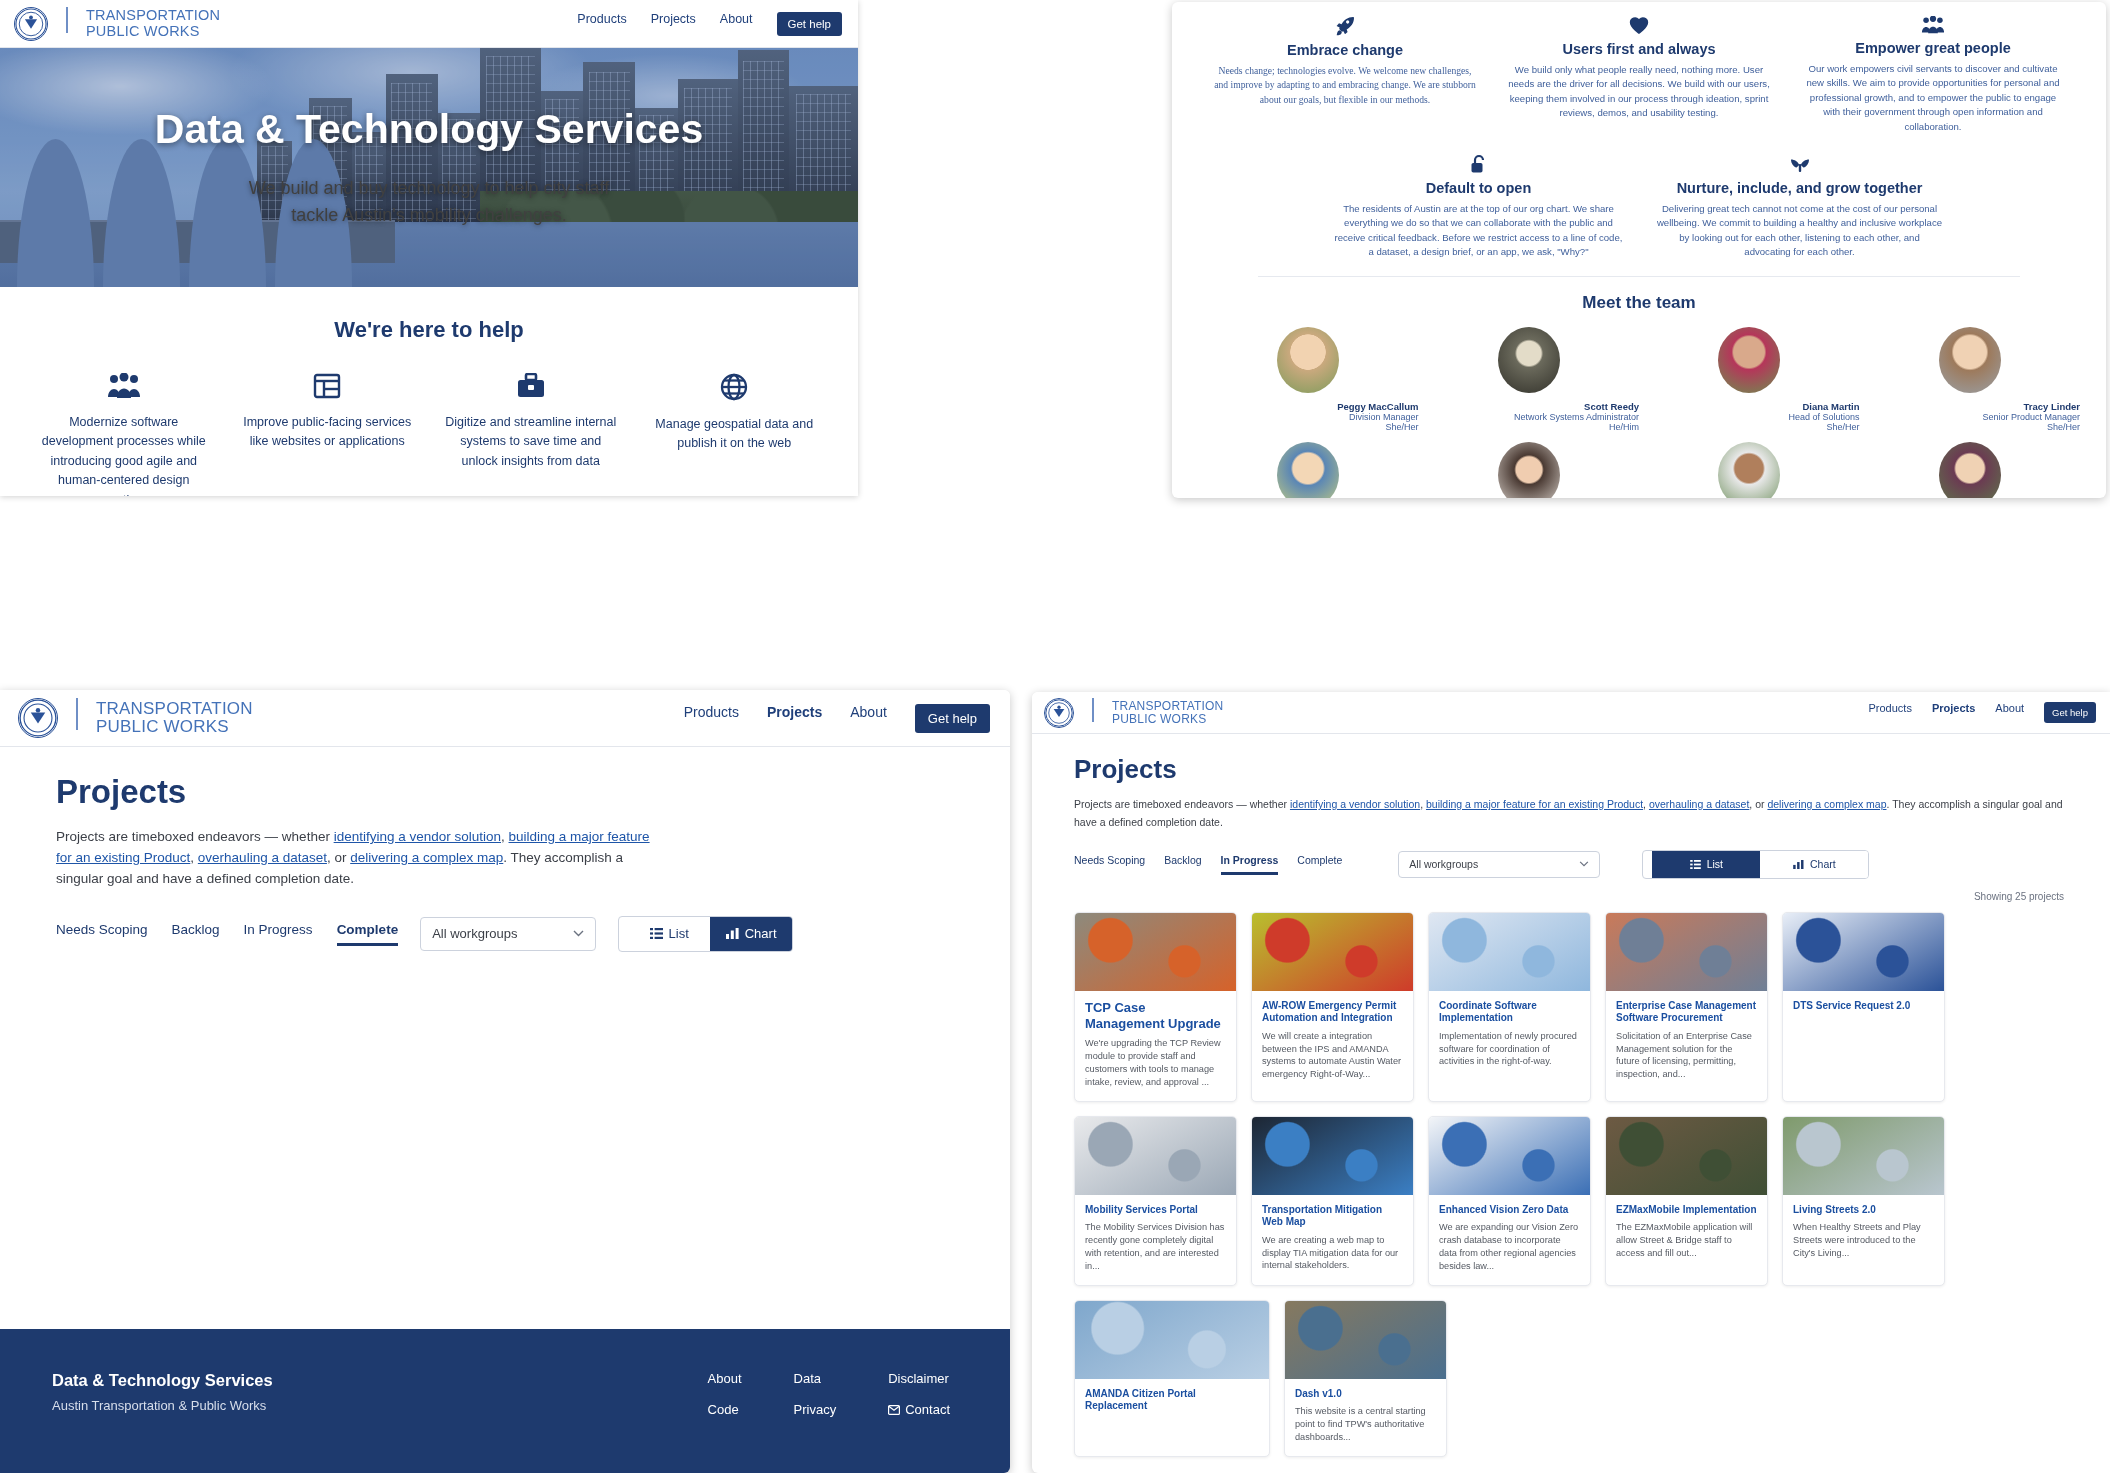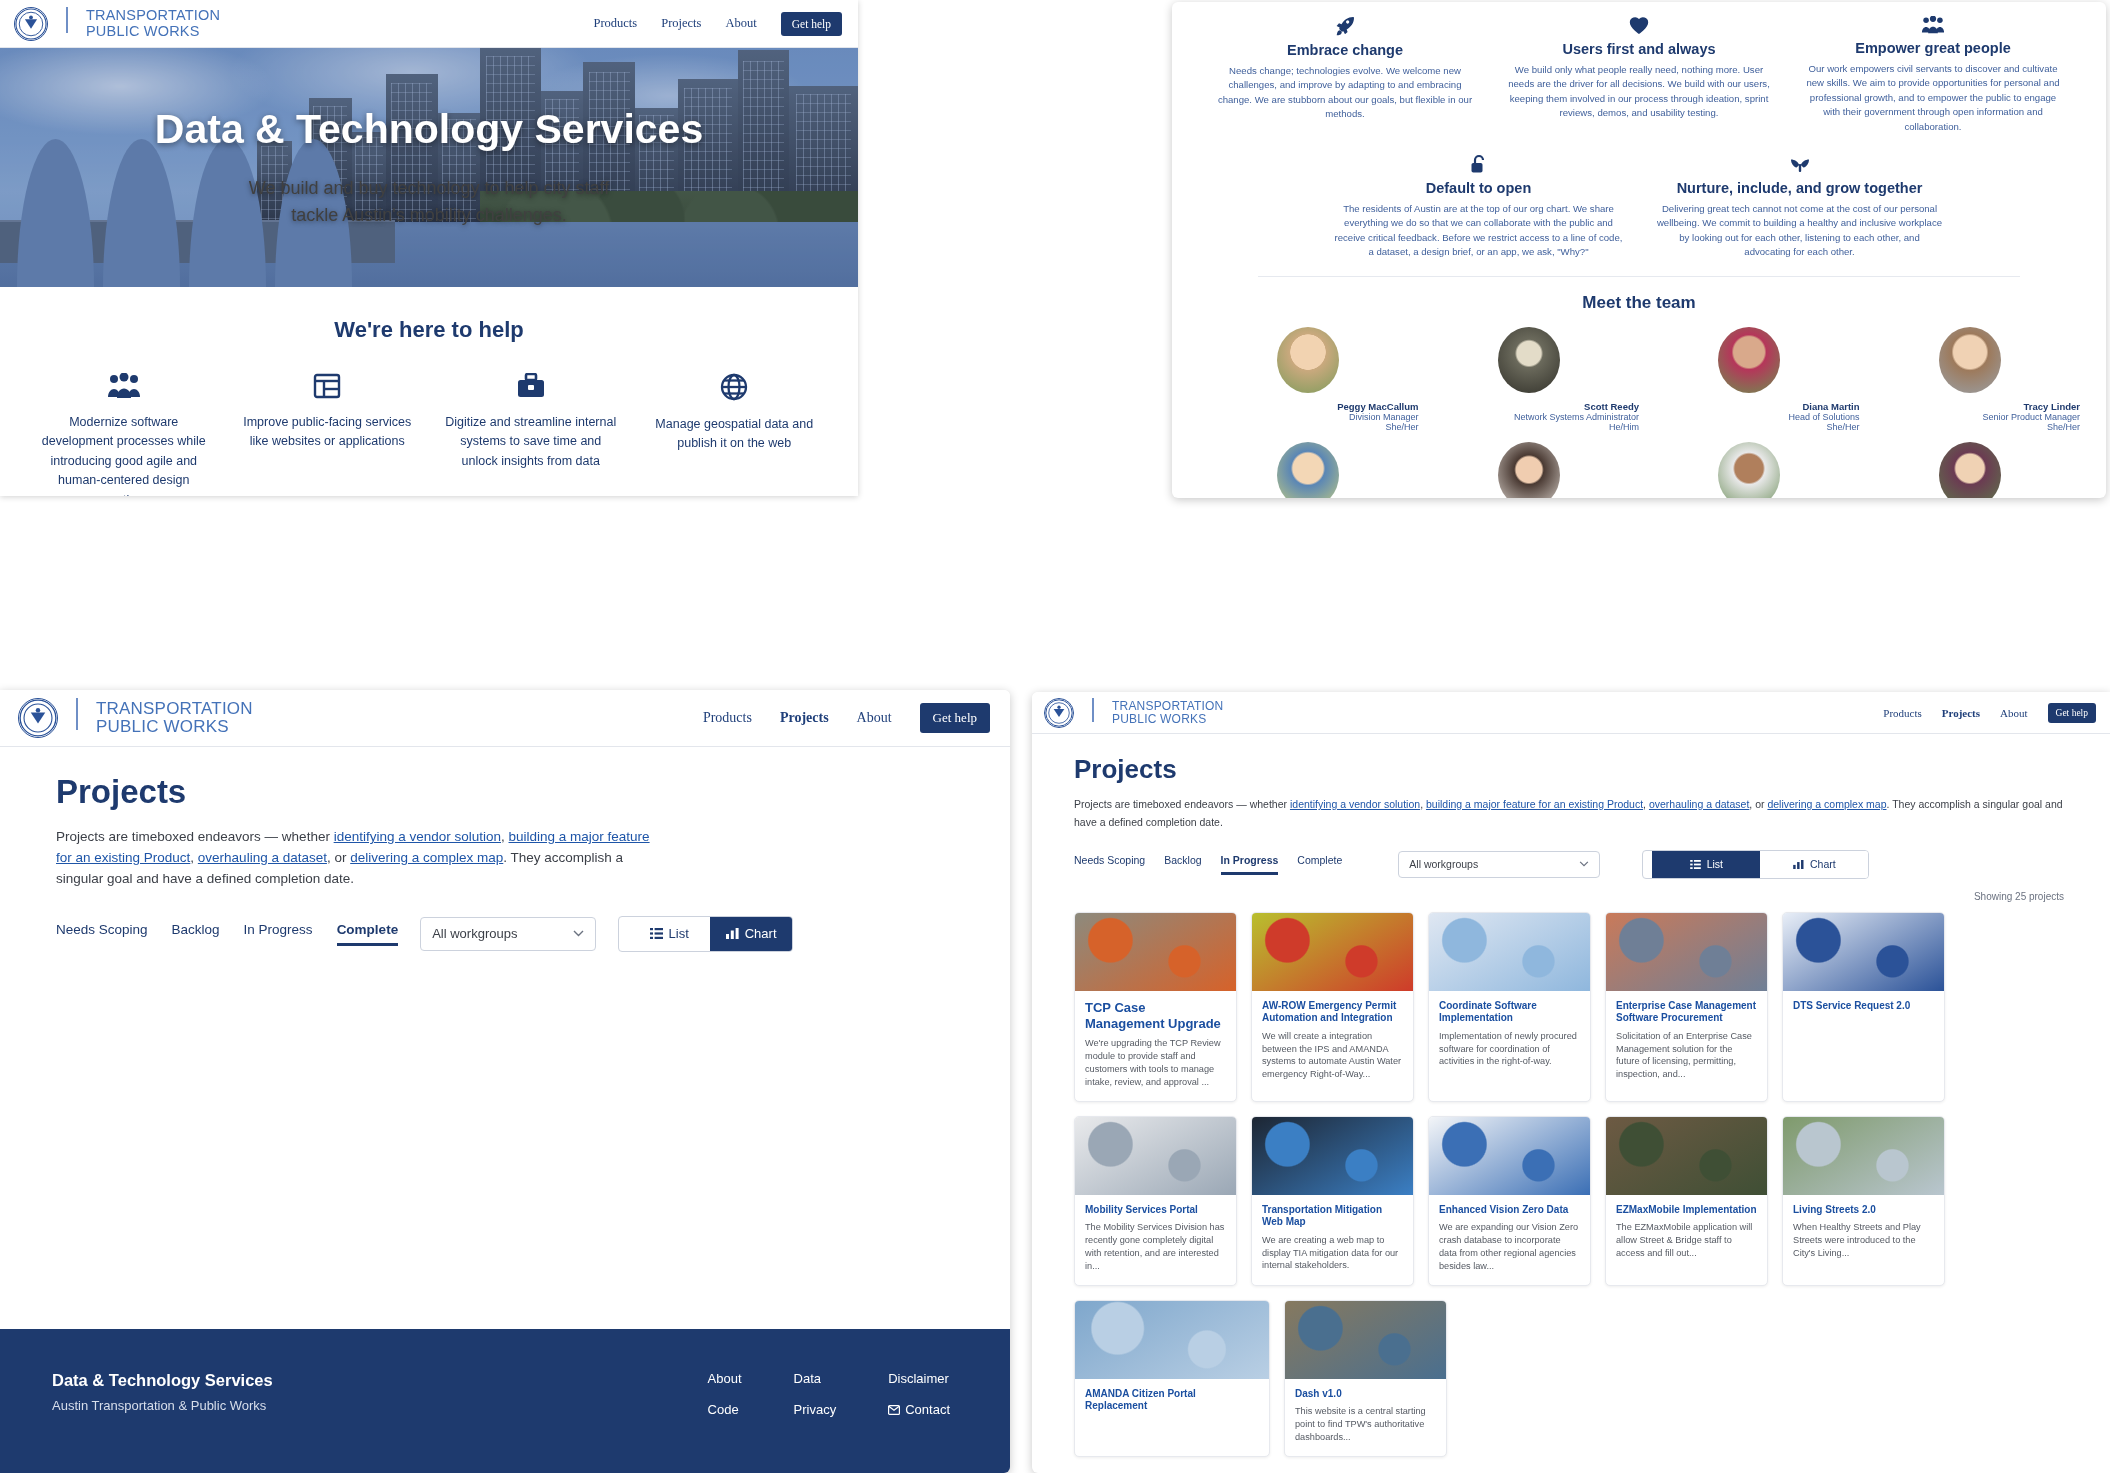--- a/index.html
+++ b/index.html
@@ -23,21 +23,21 @@
   
   .site-header {
     display: flex; align-items: center;
     background: #fff;
     border-bottom: 1px solid #e3e6ec;
   }
   .brand { display: flex; align-items: center; gap: 18px; }
   .seal { border-radius: 50%; border: 1.5px solid #2b5298; display:block; }
   .brand-divider { width: 2px; background: #6f8fc6; align-self: stretch; }
   .brand-text { color: #4472b8; line-height: 1.05; letter-spacing: .2px; }
-  .nav { margin-left: auto; display: flex; align-items: center; font-family: Liberation Serif, serif; }
+  .nav { margin-left: auto; display: flex; align-items: flex-start; }
   .nav a { color: #1f3f7a; text-decoration: none; white-space: nowrap; }
   .nav a.active { font-weight: 700; }
   .get-help {
     background: #1e3a6e; color: #fff; border: none; border-radius: 3px;
     white-space: nowrap; cursor: pointer; font-family: inherit;
   }
 
   
   .hero {
     position: relative; overflow: hidden;
@@ -256,21 +256,21 @@
   <div class="panel" style="left:1172px; top:2px; width:934px; height:496px;">
 
     <div style="padding:14px 26px 0;">
       <div class="values-row">
         <div class="value-col">
           <svg class="ico" width="20" height="20" viewBox="0 0 20 20" fill="currentColor">
             <path d="M18 1c-5 0-9 3-11.5 7.2L4 7.3 1.6 9.9l3 1.6c-.3.9-.4 1.6-.4 1.6l2.6 2.6s.7-.1 1.6-.4l1.6 3 2.6-2.4-.9-2.5C15.9 10.9 19 7 19 2c0-.6-.4-1-1-1zm-4.2 6.1a1.6 1.6 0 1 1-2.3-2.3 1.6 1.6 0 0 1 2.3 2.3z"></path>
             <path d="M3.2 15c-1.3 1.3-1.4 4.3-1.4 4.3s3-.1 4.3-1.4a2 2 0 1 0-2.9-2.9z"></path>
           </svg>
           <h3 style="font-size:14.5px;">Embrace change</h3>
-          <p style="font-size:9.6px;">Needs change; technologies evolve. We welcome new challenges, and improve by adapting to and embracing change. We are stubborn about our goals, but flexible in our methods.</p>
+          <p style="font-size:9.6px;font-family:Liberation Serif, serif;">Needs change; technologies evolve. We welcome new challenges, and improve by adapting to and embracing change. We are stubborn about our goals, but flexible in our methods.</p>
         </div>
         <div class="value-col">
           <svg class="ico" width="20" height="19" viewBox="0 0 20 19" fill="currentColor">
             <path d="M10 18S.8 12 .8 6.2A5.2 5.2 0 0 1 10 3.1 5.2 5.2 0 0 1 19.2 6.2C19.2 12 10 18 10 18z"></path>
           </svg>
           <h3 style="font-size:14.5px;">Users first and always</h3>
           <p style="font-size:9.6px;">We build only what people really need, nothing more. User needs are the driver for all decisions. We build with our users, keeping them involved in our process through ideation, sprint reviews, demos, and usability testing.</p>
         </div>
         <div class="value-col">
           <svg class="ico" width="24" height="18" viewBox="0 0 32 26" fill="currentColor">

